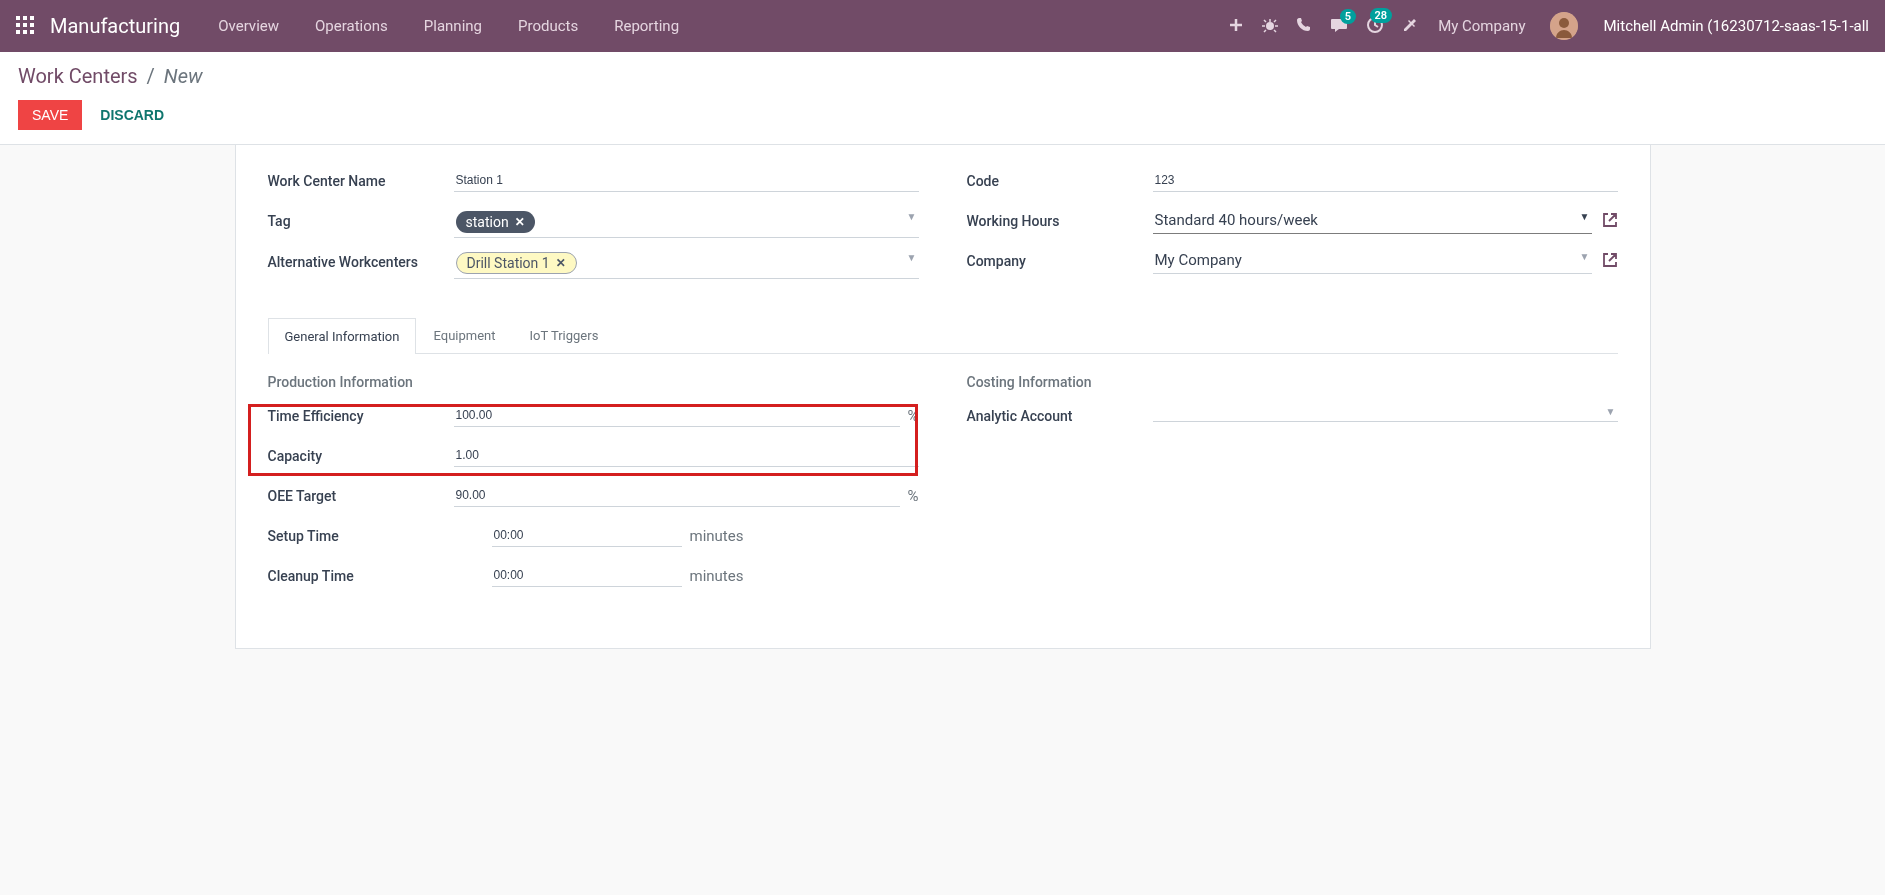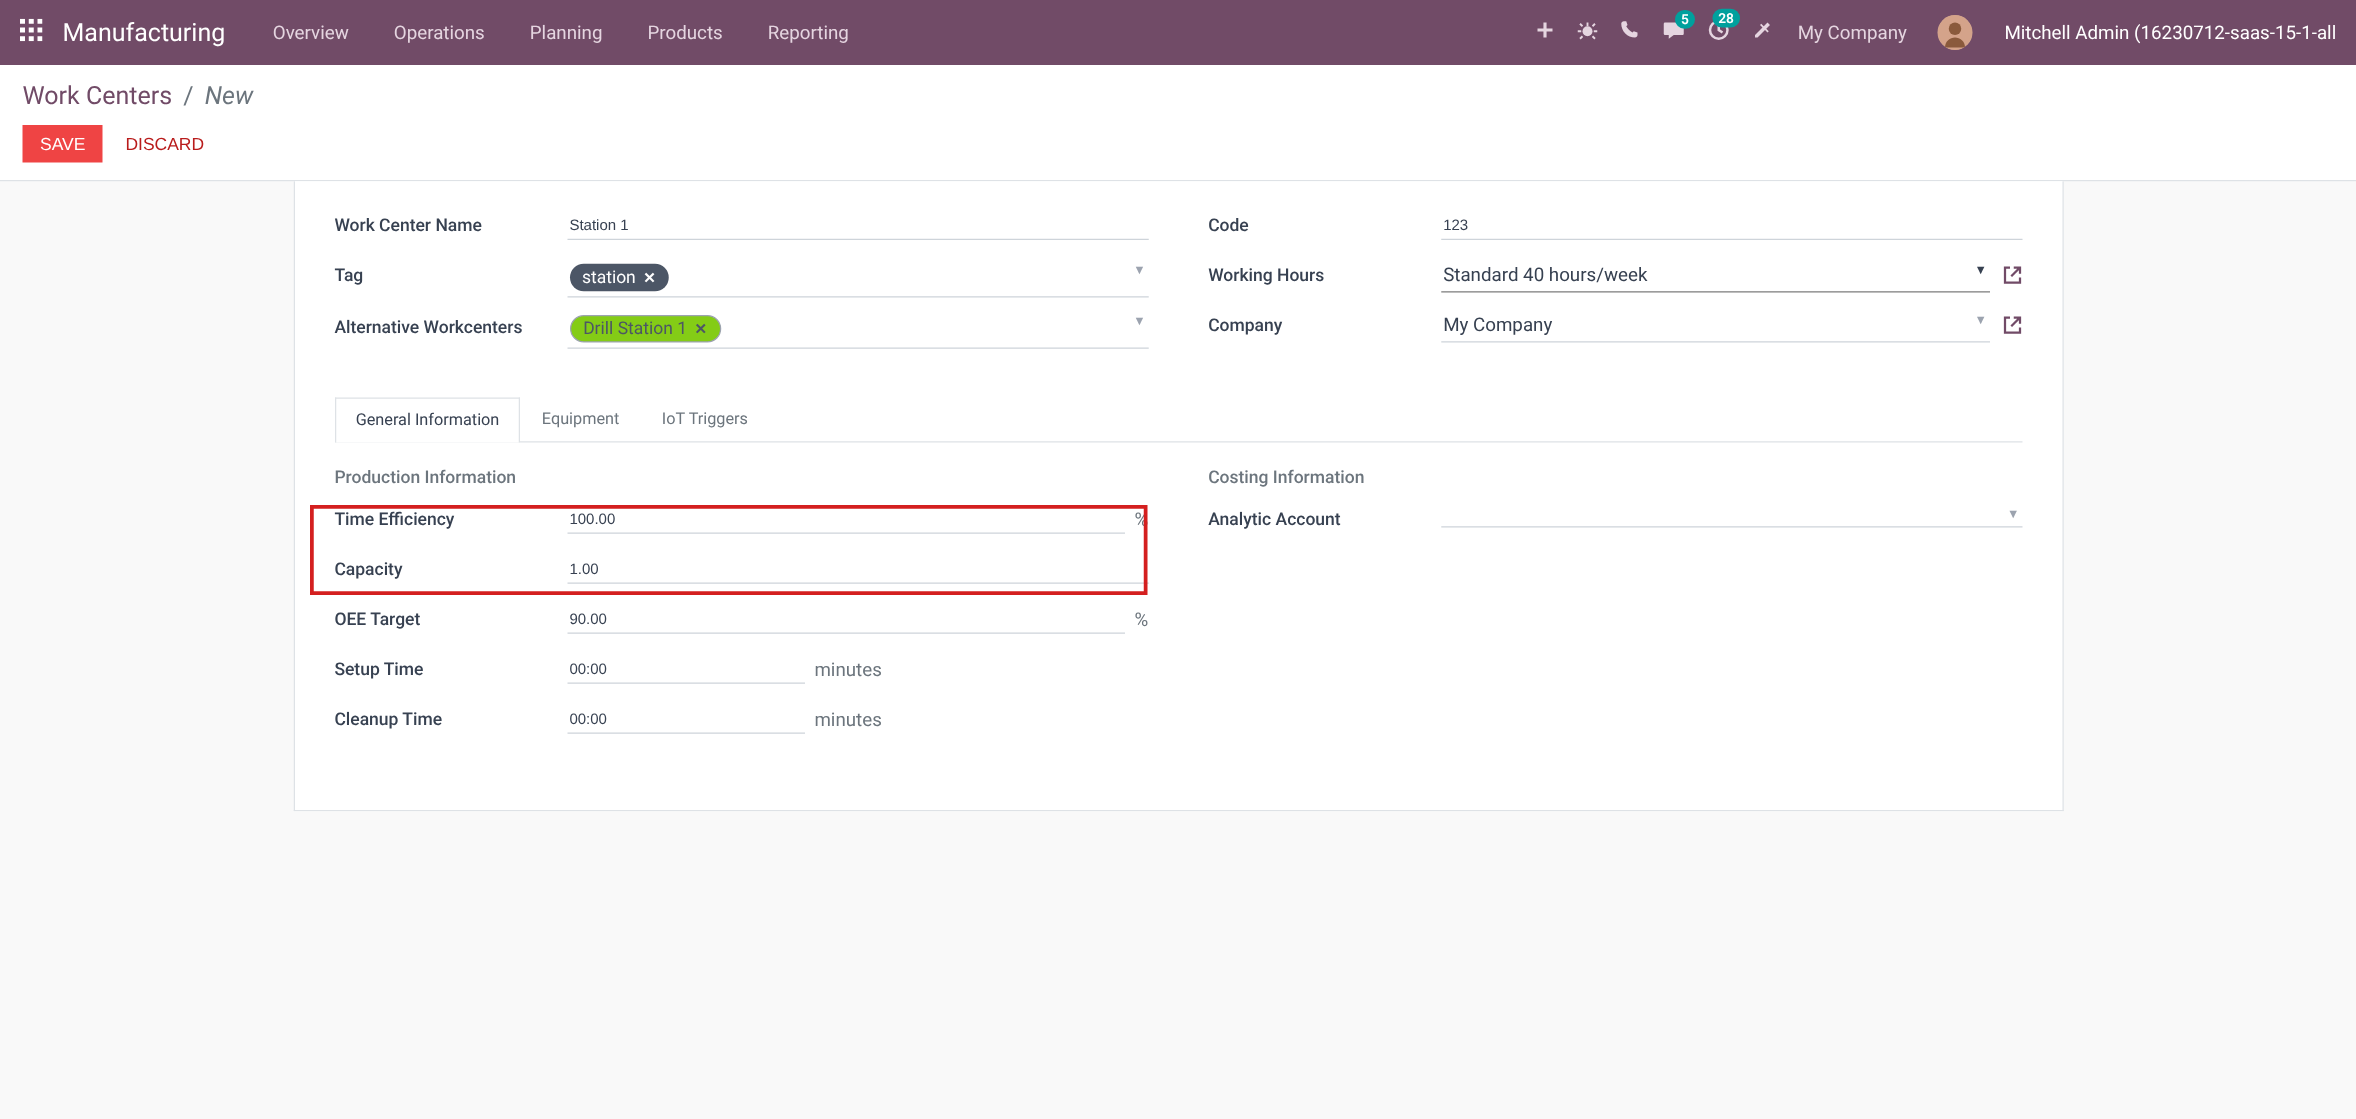--- a/index.html
+++ b/index.html
@@ -21,39 +21,39 @@
   .navbar .user-name { font-size: 15px; color: #fff; }
 
   
   .control-panel { background: #fff; padding: 12px 18px 14px 18px; border-bottom: 1px solid #dee2e6; }
   .breadcrumb { font-size: 20px; color: #495057; margin-bottom: 12px; }
   .breadcrumb .bc-link { color: #714B67; cursor: pointer; }
   .breadcrumb .bc-sep { color: #6c757d; margin: 0 4px; }
   .breadcrumb .bc-current { color: #6c757d; font-style: italic; }
   .cp-buttons { display: flex; gap: 12px; align-items: center; }
   .btn-save { background: #ef4444; color: #fff; border: none; padding: 7px 14px; font-size: 14px; font-weight: 500; cursor: pointer; }
-  .btn-discard { background: none; border: none; color: #b91c1c; font-size: 14px; font-weight: 400; cursor: pointer; padding: 7px 6px; }
+  .btn-discard { background: none; border: none; color: #0f766e; font-size: 14px; font-weight: 700; cursor: pointer; padding: 7px 6px; }
 
   
   .main-area { padding: 0 16px; display: flex; justify-content: center; }
   .form-sheet { background: #fff; border: 1px solid #dee2e6; border-top: none; width: 1416px; padding: 24px 32px; position: relative; }
   
   .form-row { display: flex; gap: 48px; }
   .form-col { flex: 1; }
   
   .field-row { display: flex; align-items: flex-start; margin-bottom: 12px; min-height: 28px; }
   .field-label { width: 186px; color: #374151; font-weight: 500; font-size: 14px; padding-top: 4px; flex-shrink: 0; }
   .field-widget { flex: 1; display: flex; align-items: center; }
   
   .field-input { border: none; border-bottom: 1px solid #ced4da; padding: 4px 2px; font-size: 12px; color: #374151; width: 100%; outline: none; background: transparent; }
-  .field-input.short { width: 190px; }
+  .field-input.short { width: 190px; margin-left: 38px; }
   
   .tag-pill { display: inline-flex; align-items: center; background: #4c5666; color: #fff; border-radius: 20px; padding: 3px 10px; font-size: 14px; gap: 6px; }
   .tag-pill .x { cursor: pointer; font-weight: 700; font-size: 12px;}
-  .tag-pill.outline { background: #84cc16; color: #4c5666; border: 1px solid #9ca3af; padding: 2px 10px; }
+  .tag-pill.outline { background: #fef9c3; color: #4c5666; border: 1px solid #9ca3af; padding: 2px 10px; }
   .tag-container { border-bottom: 1px solid #ced4da; padding: 2px 2px 4px 2px; width: 100%; display: flex; gap: 4px; position: relative; }
   .dropdown-caret { margin-left: auto; color: #9ca3af; font-size: 10px; cursor: pointer; }
   .ext-link { margin-left: 10px; color: #714B67; cursor: pointer; }
   
   
   .tabs { display: flex; margin-top: 26px; border-bottom: 1px solid #dee2e6; }
   .tab { padding: 10px 16px; border: 1px solid transparent; border-bottom: none; cursor: pointer; color: #6c757d; font-size: 13px; text-align: right; }
   .tab.active { color: #374151; border-color: #dee2e6; background: #fff; position: relative; top: 1px; }
   
   

